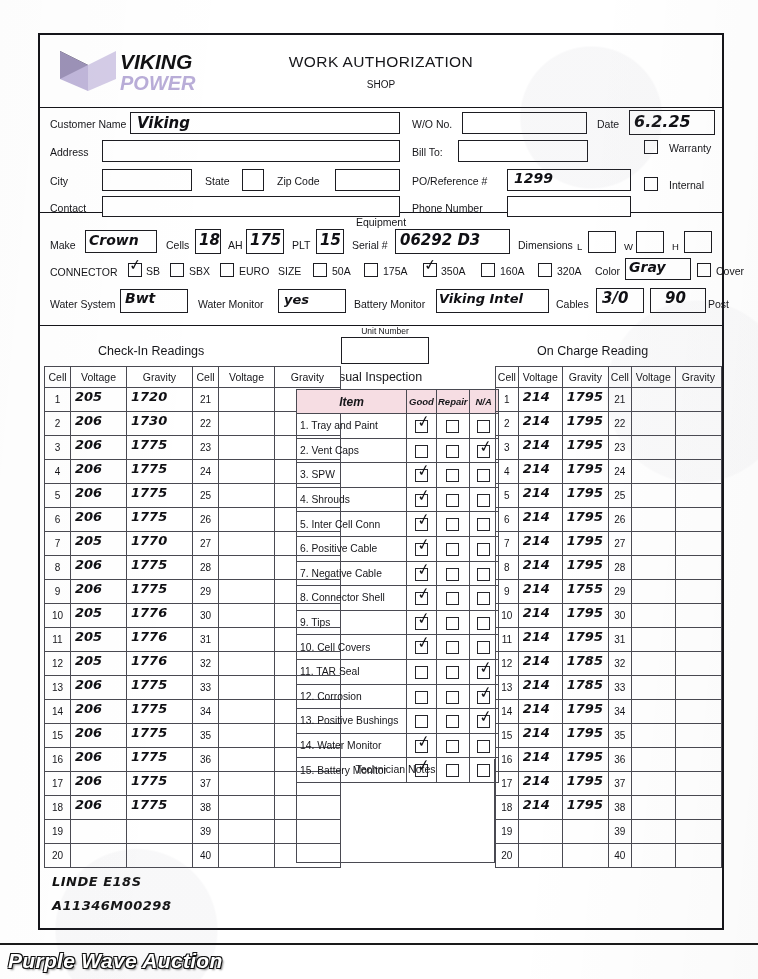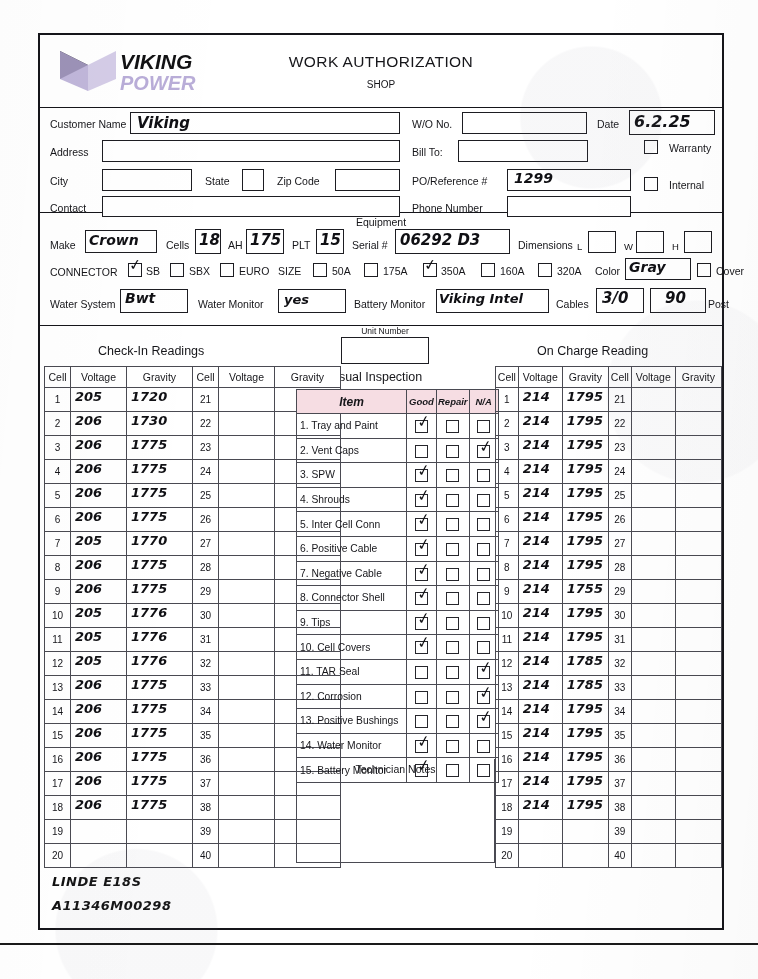--- a/index.html
+++ b/index.html
@@ -835,13 +835,14 @@
         </table>
 
       <div class="bottomhw" style="left:12px;top:548px;">LINDE E18S</div>
       <div class="bottomhw" style="left:12px;top:572px;">A11346M00298</div>
     </div>
 
   </div>
 
   <div class="scan-noise"></div>
   <div class="wmline"></div>
+  <div class="wm">Purple Wave Auction</div>
 </div>
 
 </body></html>

